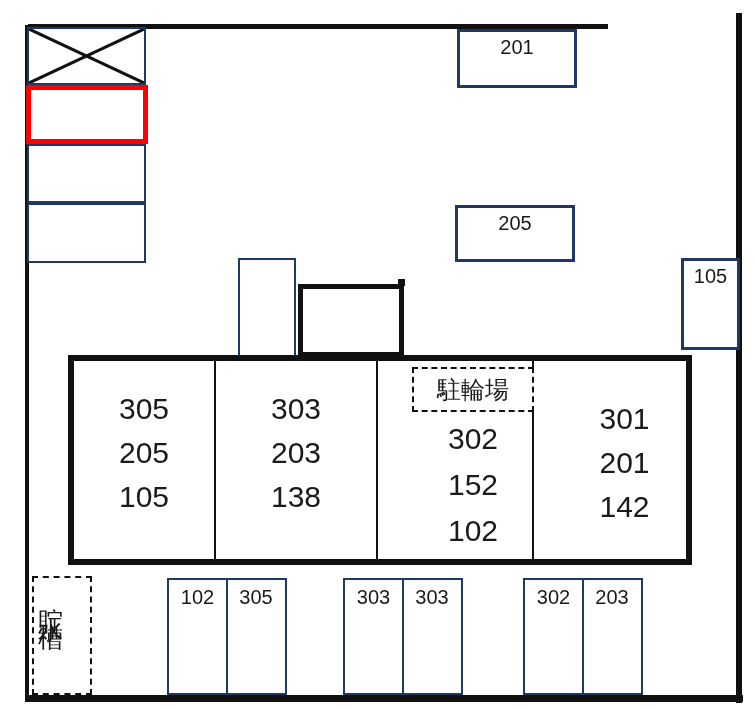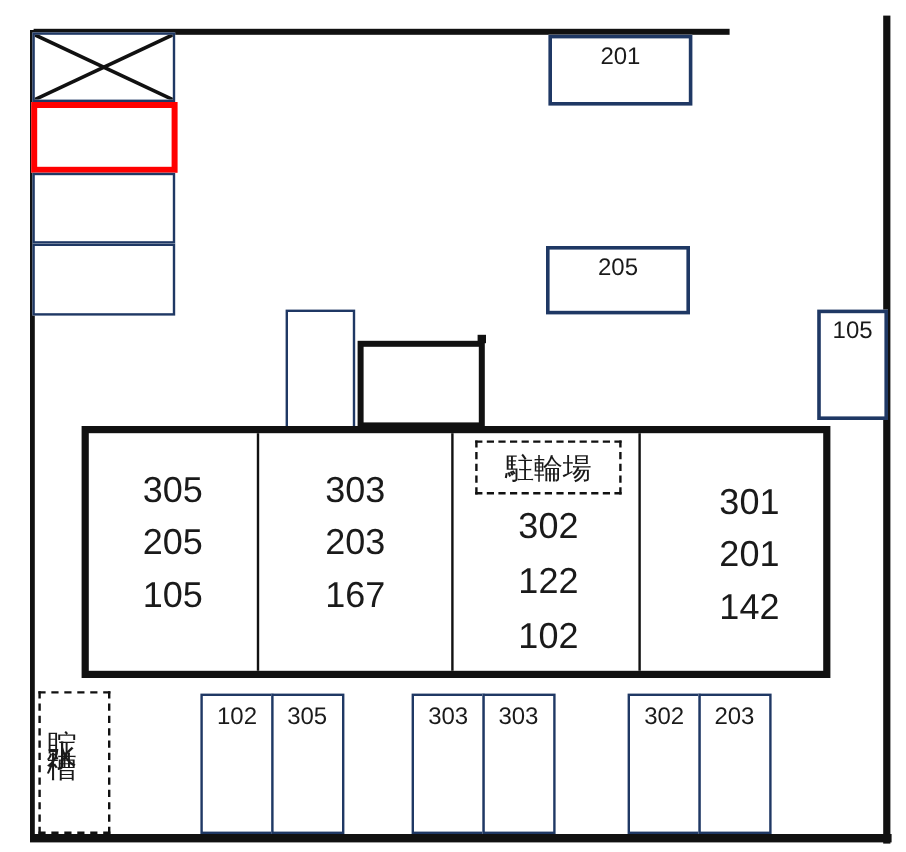--- a/index.html
+++ b/index.html
@@ -73,29 +73,29 @@
 
     <div class="bcol" style="left:0;width:140px;padding-top:26px;">
       <span class="unit">305</span>
       <span class="unit">205</span>
       <span class="unit">105</span>
     </div>
 
     <div class="bcol" style="left:142px;width:160px;padding-top:26px;">
       <span class="unit">303</span>
       <span class="unit">203</span>
-      <span class="unit">167</span>
+      <span class="unit">138</span>
     </div>
 
-    <div class="bcol" style="left:304px;width:158px;">
+    <div class="bcol" style="left:320px;width:158px;">
       <div class="bike-box">
         <span>駐輪場</span>
       </div>
       <span class="unit" style="line-height:46px;margin-top:4px;">302</span>
-      <span class="unit" style="line-height:46px;">122</span>
+      <span class="unit" style="line-height:46px;">152</span>
       <span class="unit" style="line-height:46px;">102</span>
     </div>
 
     <div class="bcol" style="left:460px;width:181px;padding-top:36px;">
       <span class="unit">301</span>
       <span class="unit">201</span>
       <span class="unit">142</span>
     </div>
   </div>
 

